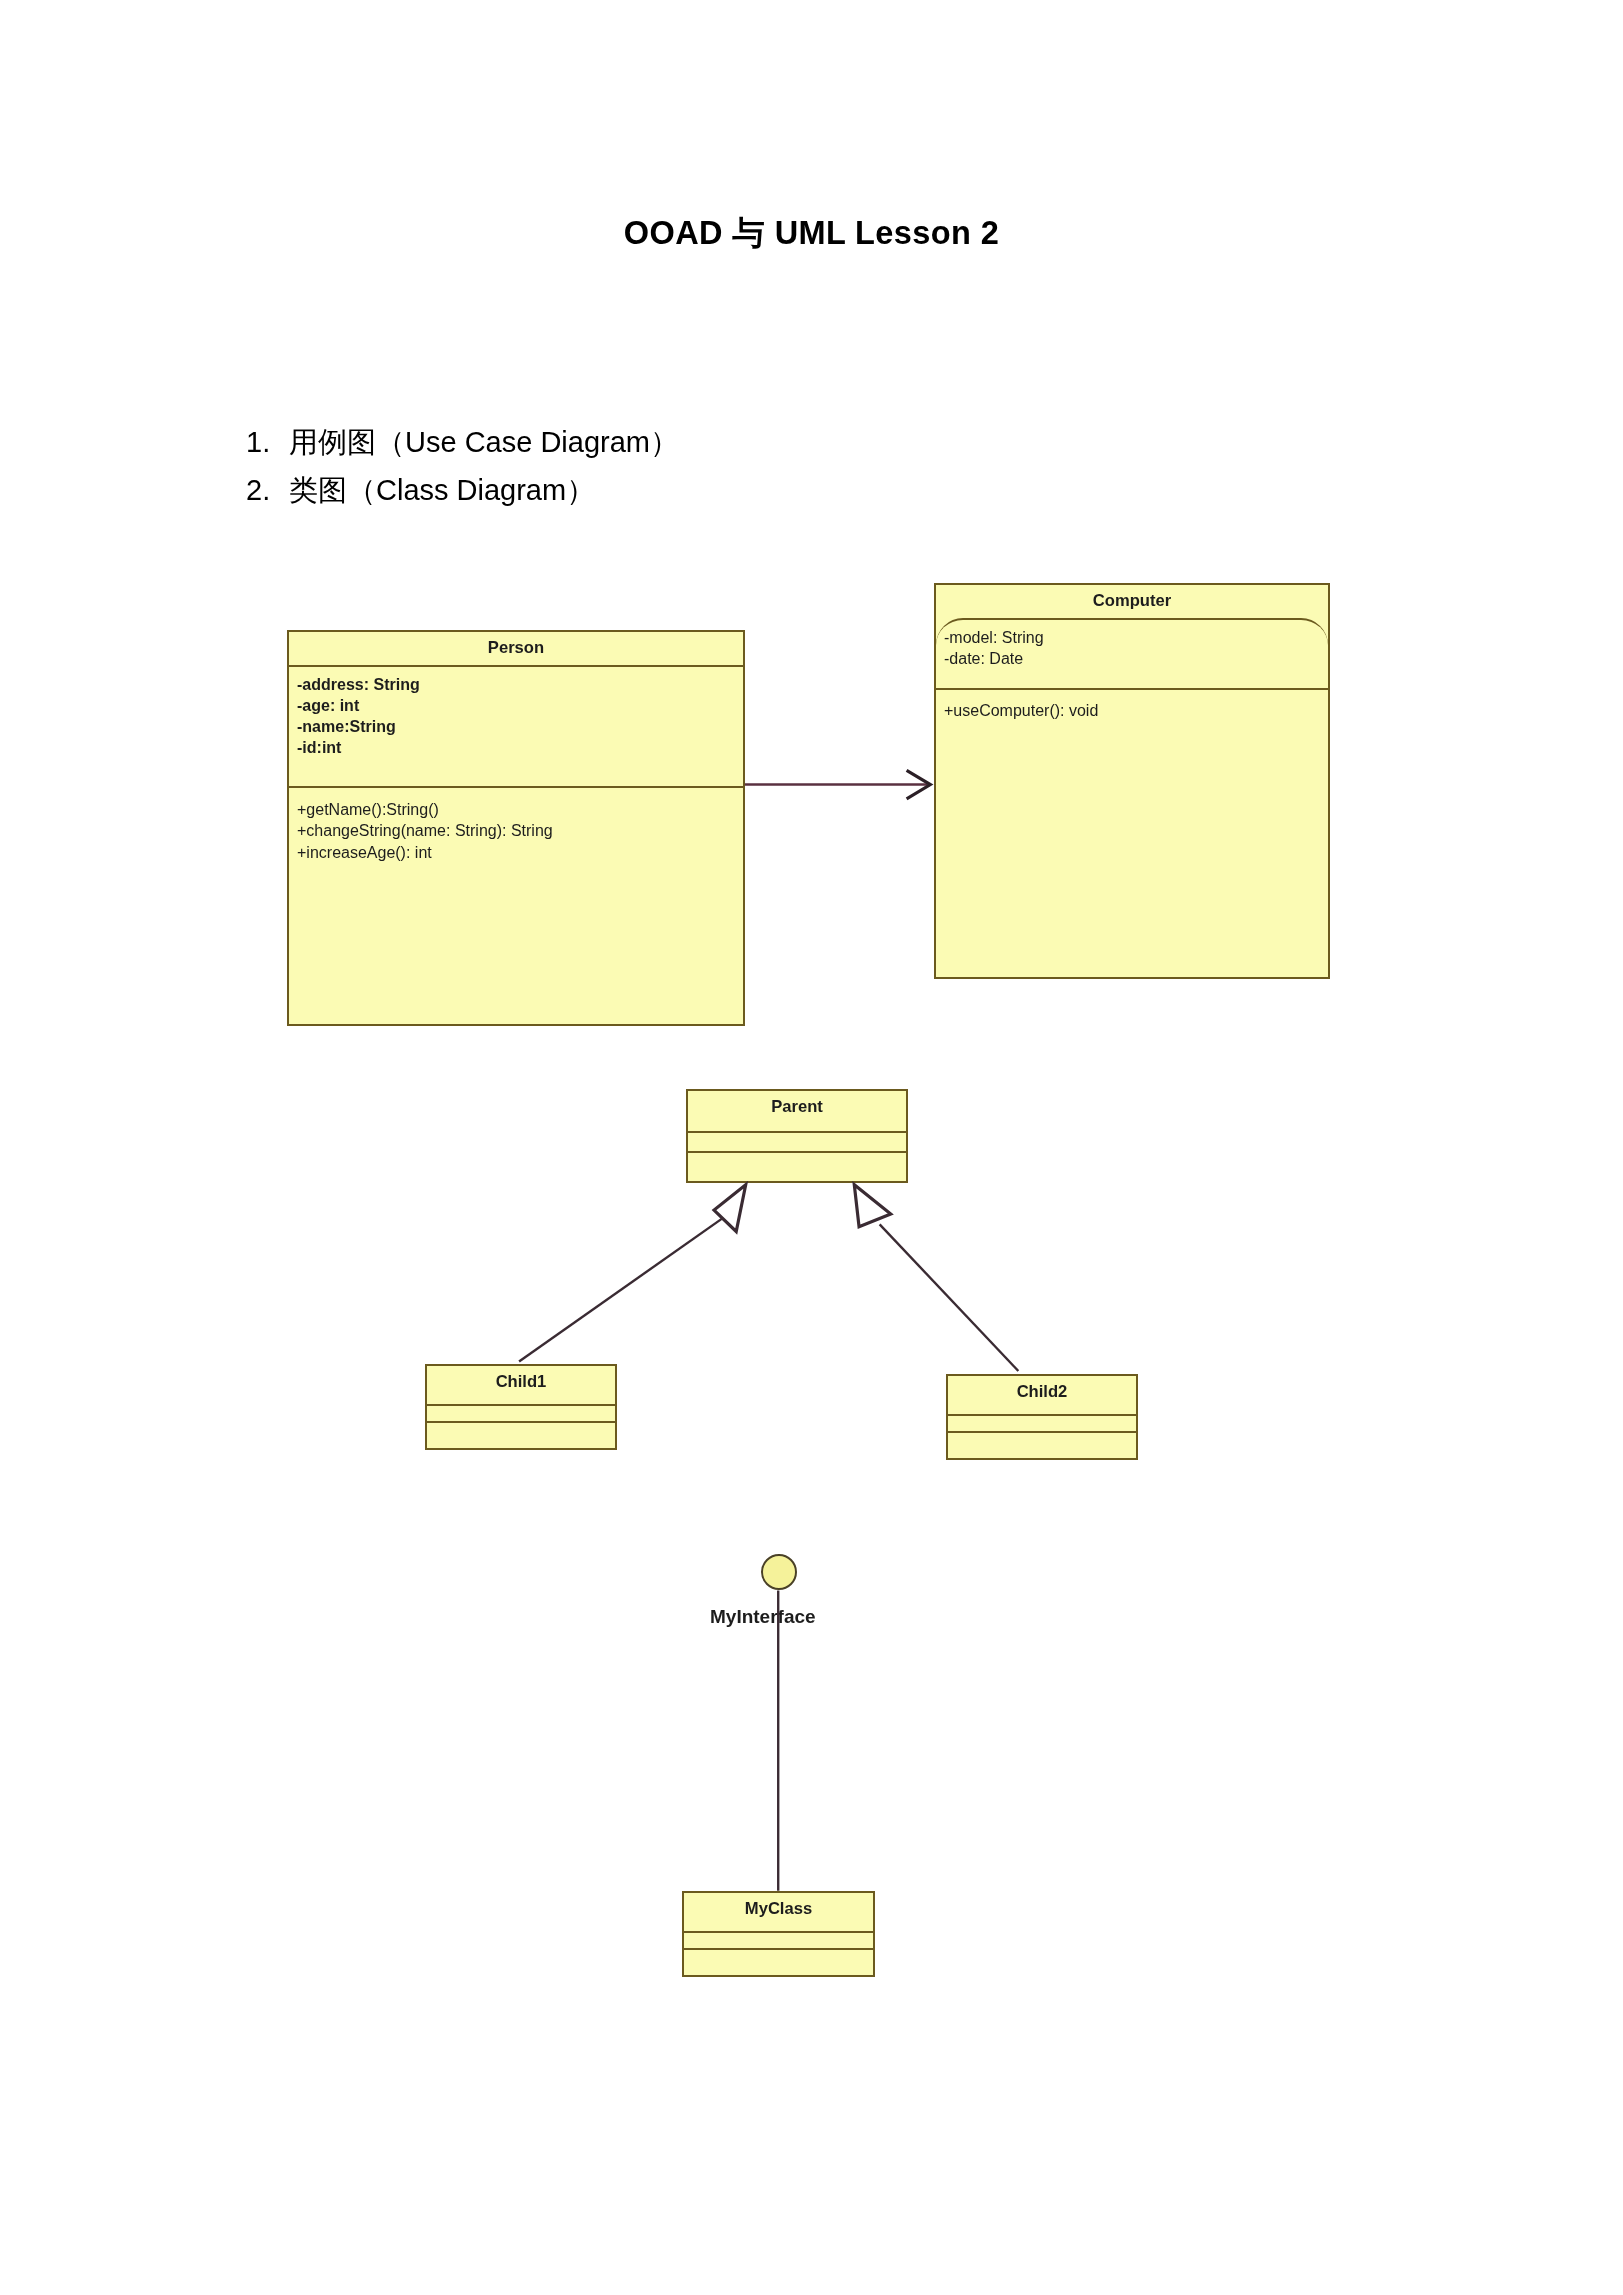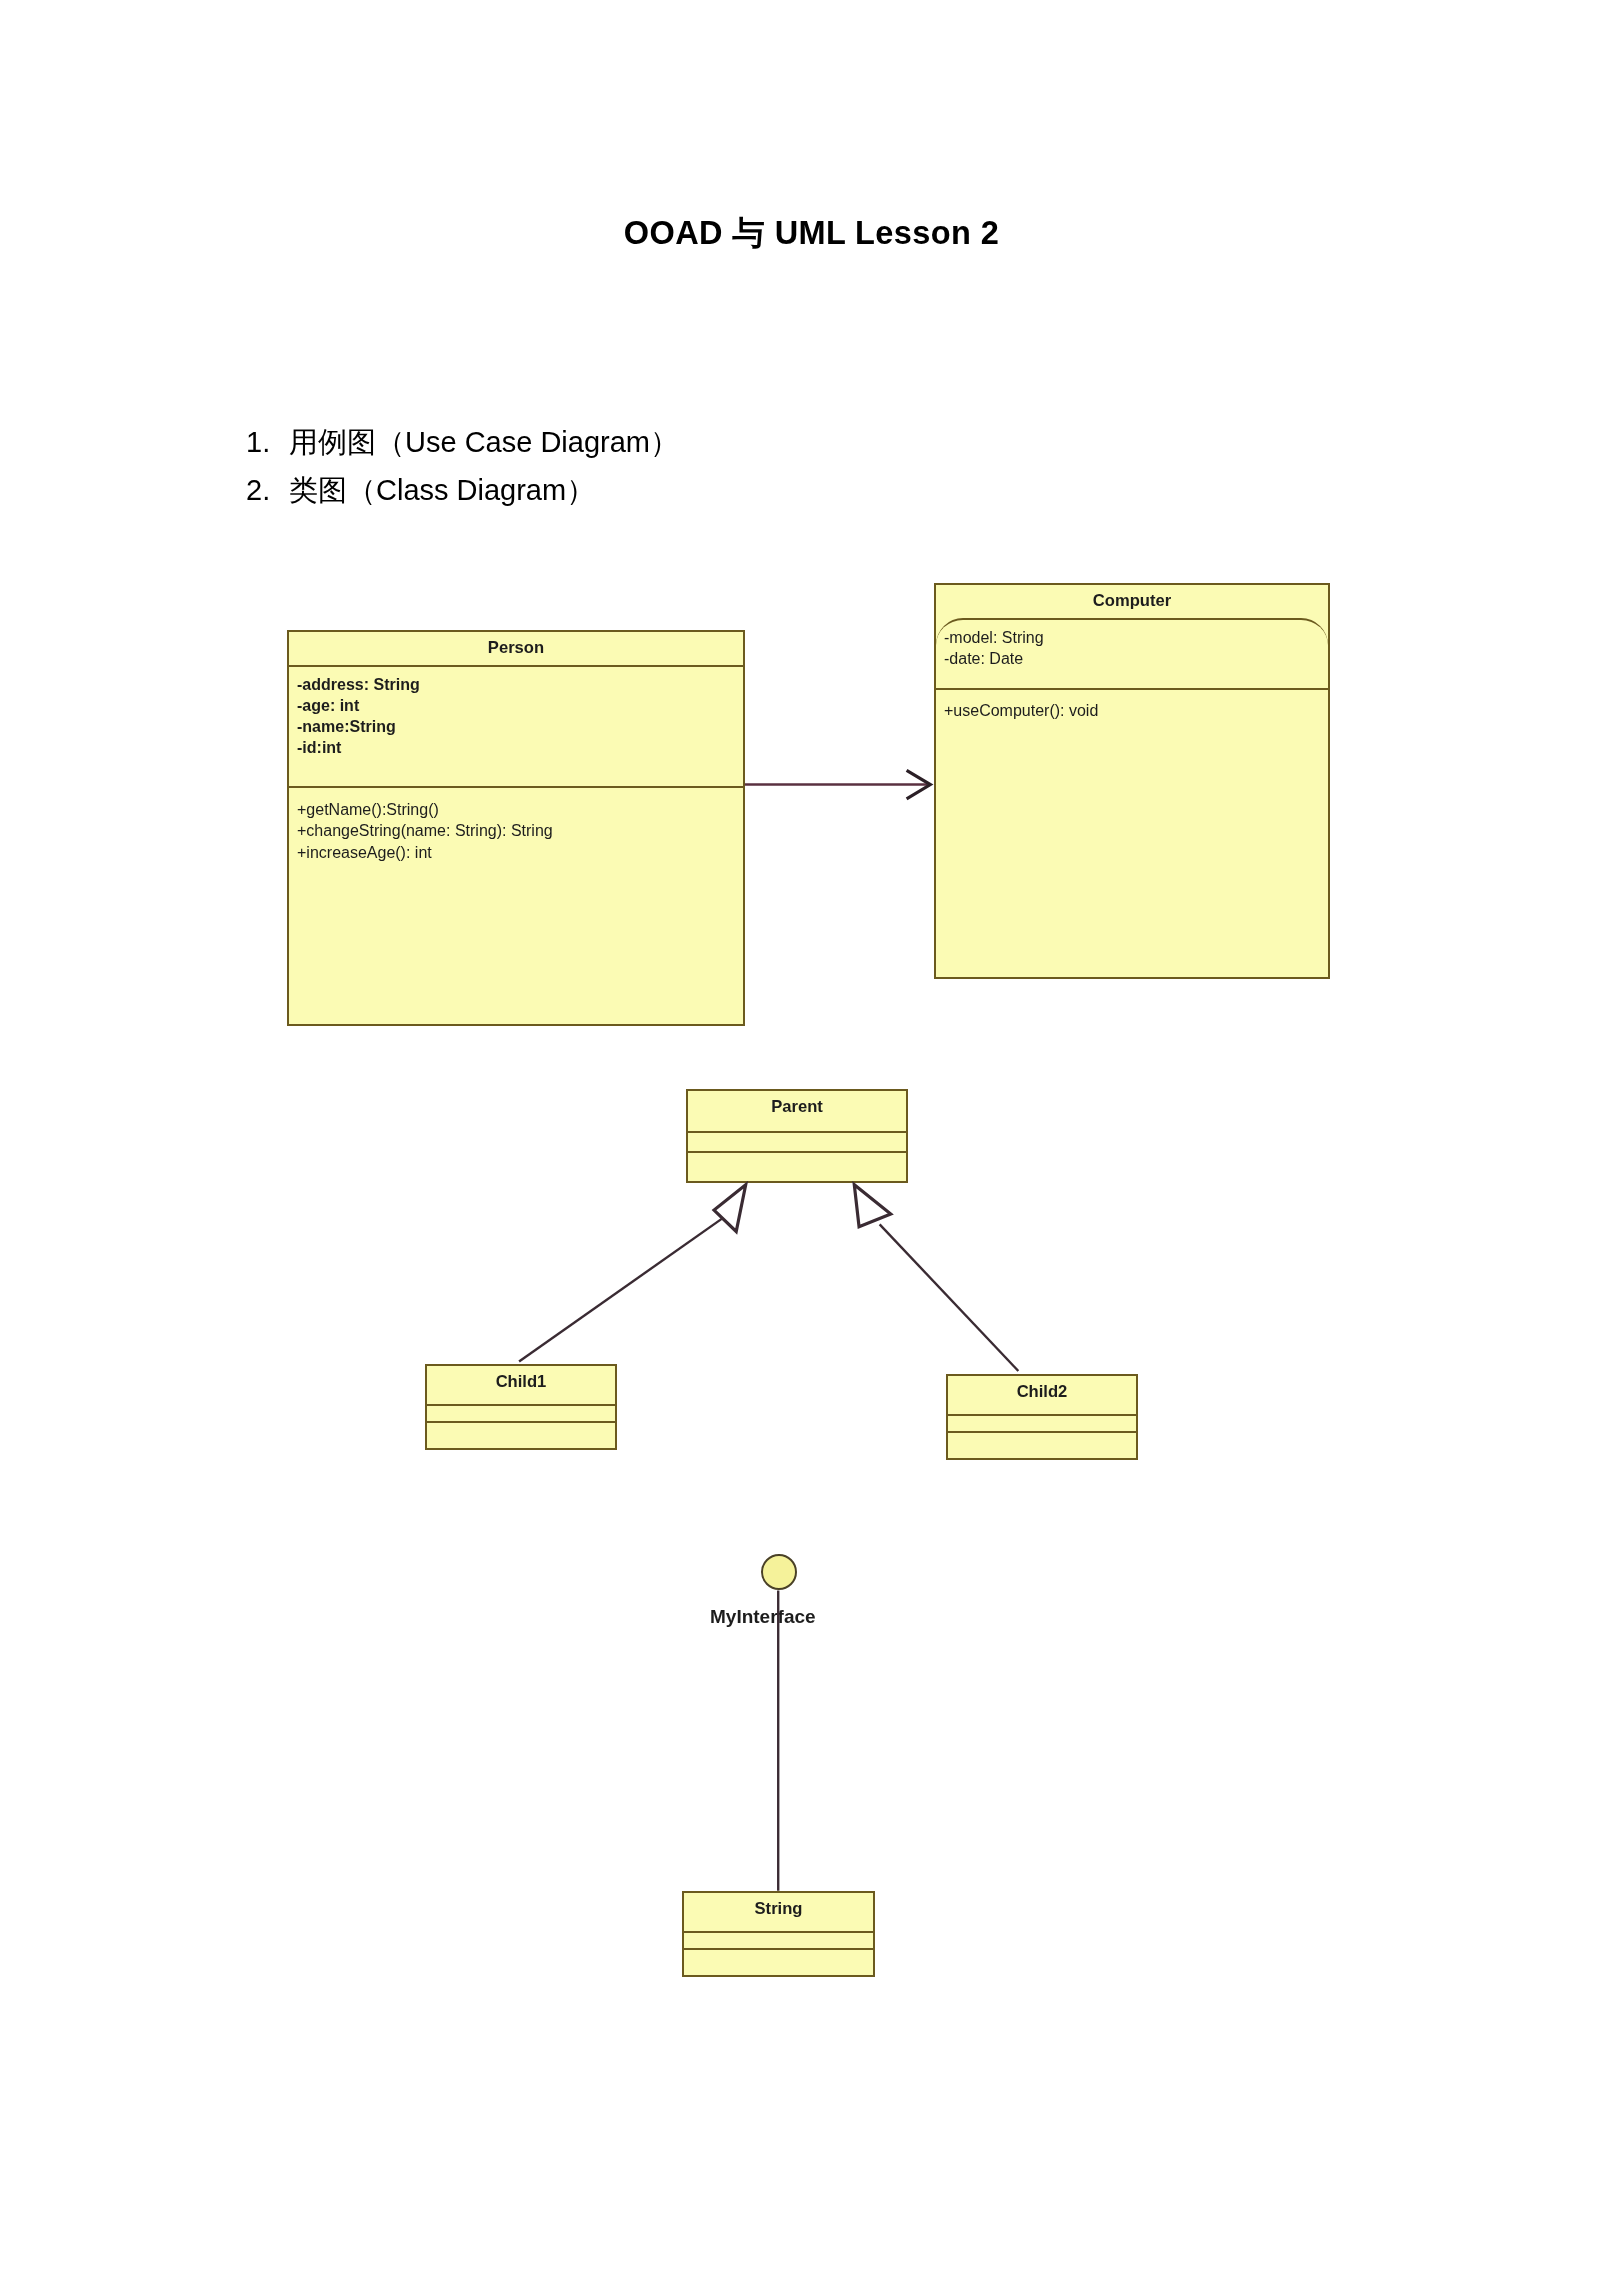--- a/index.html
+++ b/index.html
@@ -163,21 +163,21 @@
   <div class="uml-box" style="left:946px; top:1374px; width:192px; height:86px;">
     <div class="uml-title" style="height:38px;">Child2</div>
     <div class="uml-sep empty-compartment" style="height:17.4px;"></div>
     <div class="uml-sep empty-compartment" style="height:25px;"></div>
   </div>
 
   <div class="lollipop-circle" style="left:761px; top:1554px;"></div>
   <div class="lollipop-label" style="left:710px; top:1606px;">MyInterface</div>
 
   <div class="uml-box" style="left:682px; top:1891px; width:193px; height:86px;">
-    <div class="uml-title" style="height:38px;">String</div>
+    <div class="uml-title" style="height:38px;">MyClass</div>
     <div class="uml-sep empty-compartment" style="height:17.4px;"></div>
     <div class="uml-sep empty-compartment" style="height:25px;"></div>
   </div>
 
   <svg class="connectors" viewBox="0 0 2048 2896">
 
     <g>
       <line x1="940" y1="990" x2="1170" y2="990" stroke="#5a3040" stroke-width="3"></line>
       <polyline points="1144,972 1174,990 1144,1008" fill="none" stroke="#2b1f26" stroke-width="4"></polyline>
     </g>

